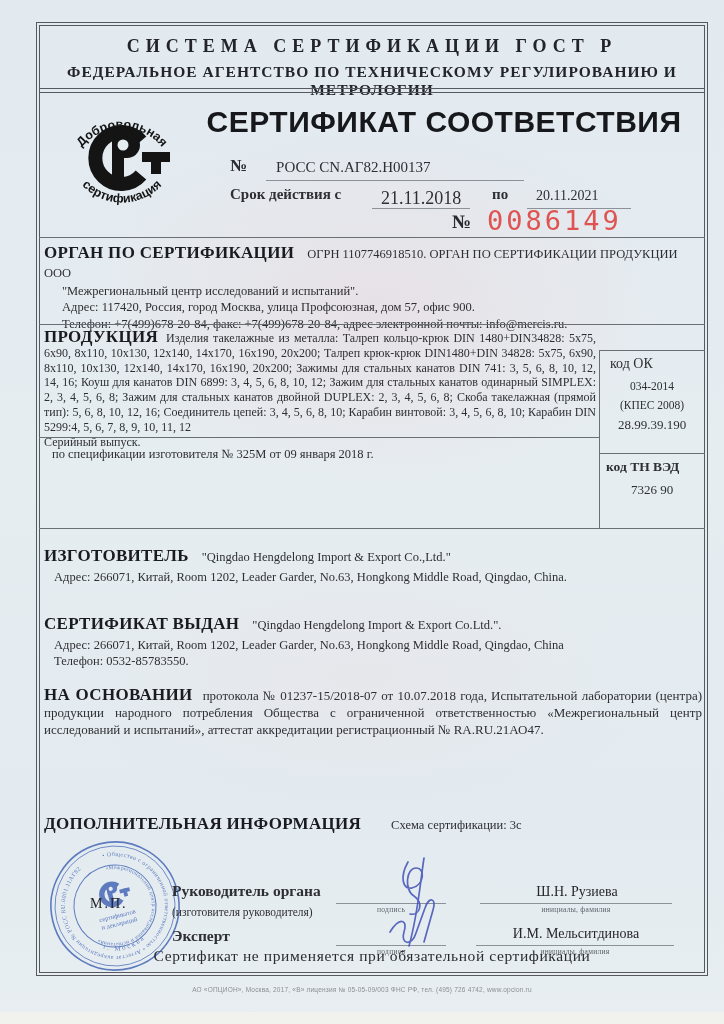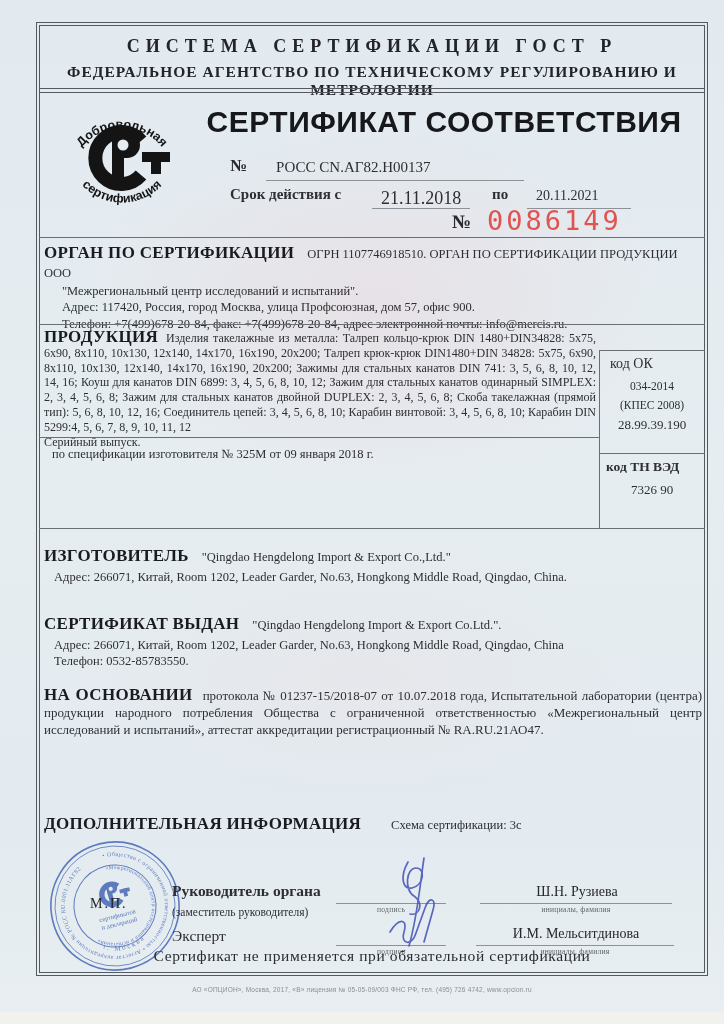--- a/index.html
+++ b/index.html
@@ -181,22 +181,22 @@
     </g>
     <text x="77" y="84" text-anchor="middle" font-size="6.4" fill="#4b6cb8">сертификатов</text>
     <text x="77" y="92" text-anchor="middle" font-size="6.4" fill="#4b6cb8">и деклараций</text>
     <text font-size="7" fill="#4b6cb8" letter-spacing="2">
       <textPath href="#stCity" startOffset="50%" text-anchor="middle">г. Москва</textPath>
     </text>
   </svg>
   <span class="abs mp" style="left:90px;top:896px;">М.П.</span>
 
   <span class="abs" style="left:172px;top:882px;font-size:15.5px;font-weight:bold;">Руководитель органа</span>
-  <span class="abs" style="left:172px;top:906px;font-size:11.5px;">(заместитель руководителя)</span>
-  <span class="abs" style="left:172px;top:927px;font-size:15.5px;font-weight:normal;">Эксперт</span>
+  <span class="abs" style="left:172px;top:906px;font-size:11.5px;">(изготовителя руководителя)</span>
+  <span class="abs" style="left:172px;top:927px;font-size:15.5px;font-weight:bold;">Эксперт</span>
 
   <div class="uline" style="left:336px;top:903px;width:110px;"></div>
   <div class="abs small-cap" style="left:336px;top:905px;width:110px;">подпись</div>
   <div class="uline" style="left:336px;top:945px;width:110px;"></div>
   <div class="abs small-cap" style="left:336px;top:947px;width:110px;">подпись</div>
 
   <div class="abs signame" style="left:486px;top:884px;width:182px;">Ш.Н. Рузиева</div>
   <div class="uline" style="left:480px;top:903px;width:192px;"></div>
   <div class="abs small-cap" style="left:480px;top:905px;width:192px;">инициалы, фамилия</div>
 

